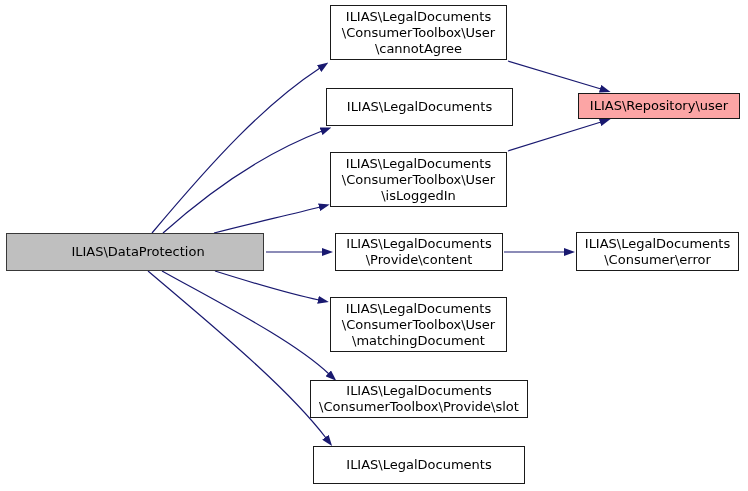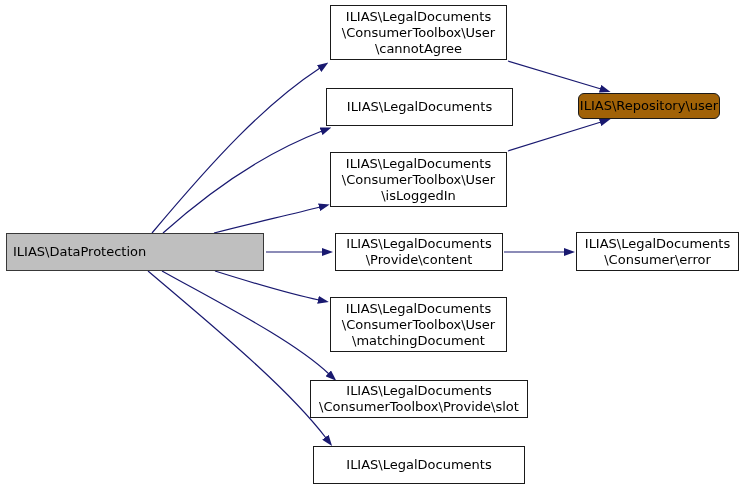--- a/index.html
+++ b/index.html
@@ -30,21 +30,21 @@
     border: 1.4px solid #1a1a1a;
     background: #ffffff;
     color: #000000;
     font-size: 13px;
     line-height: 16px;
     white-space: nowrap;
     cursor: pointer;
   }
   .node.highlight {
     border-width: 1.8px;
-    align-items: flex-start;
+    align-items: center;
     padding-left: 6px;
     cursor: default;
   }
   .label-line { display: block; }
 </style>
 </head>
 <body>
 
 <div class="canvas" style="background: rgb(255, 255, 255);">
   <svg class="edges" width="748" height="491" viewBox="0 0 748 491" xmlns="http://www.w3.org/2000/svg">
@@ -92,21 +92,21 @@
         <div class="label-line">\ConsumerToolbox\User</div>
         <div class="label-line">\matchingDocument</div>
       </div>
       <div class="node" style="left: 310px; top: 380px; width: 218px; height: 38px; background: rgb(255, 255, 255); border-color: rgb(26, 26, 26); color: rgb(0, 0, 0);">
         <div class="label-line">ILIAS\LegalDocuments</div>
         <div class="label-line">\ConsumerToolbox\Provide\slot</div>
       </div>
       <div class="node" style="left: 313px; top: 446px; width: 212px; height: 38px; background: rgb(255, 255, 255); border-color: rgb(26, 26, 26); color: rgb(0, 0, 0);">
         <div class="label-line">ILIAS\LegalDocuments</div>
       </div>
-      <div class="node" style="left: 578px; top: 93px; width: 142px; height: 26px; background: #a16207; border-color: rgb(26, 26, 26); color: rgb(0, 0, 0); border-radius: 6px;">
+      <div class="node" style="left: 578px; top: 93px; width: 162px; height: 26px; background: #fca5a5; border-color: rgb(26, 26, 26); color: rgb(0, 0, 0);">
         <div class="label-line">ILIAS\Repository\user</div>
       </div>
       <div class="node" style="left: 576px; top: 232px; width: 163px; height: 39px; background: rgb(255, 255, 255); border-color: rgb(26, 26, 26); color: rgb(0, 0, 0);">
         <div class="label-line">ILIAS\LegalDocuments</div>
         <div class="label-line">\Consumer\error</div>
       </div>
     </div>
 </div>
 
 </body></html>

